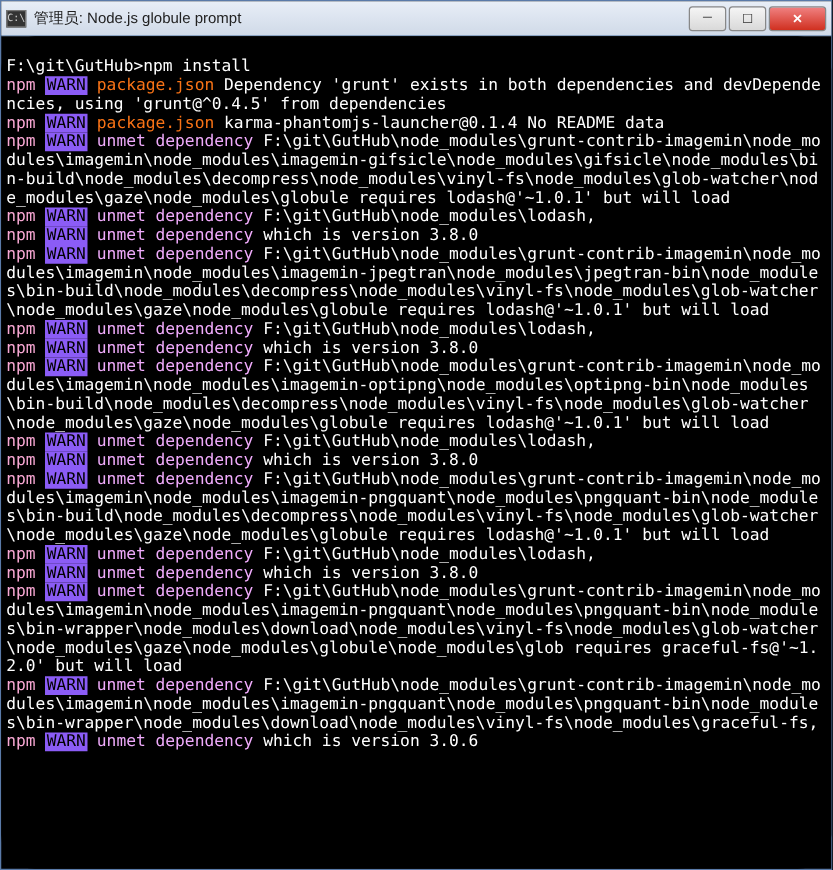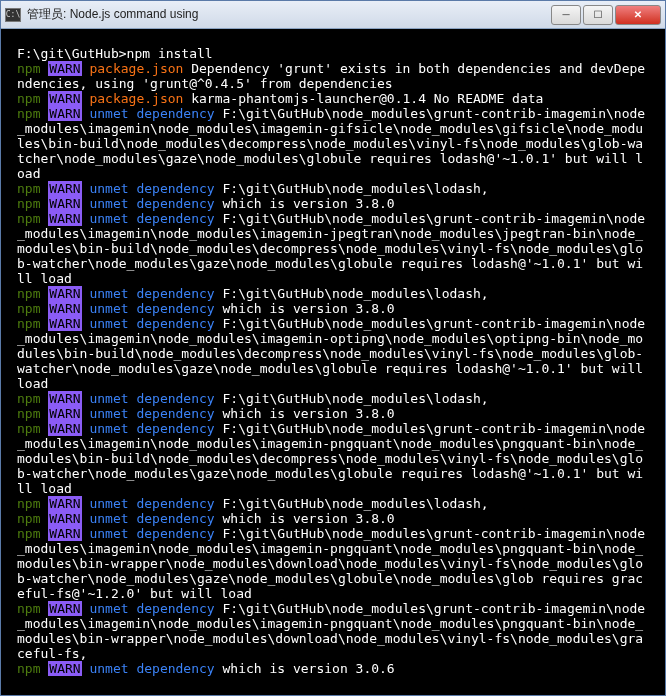--- a/index.html
+++ b/index.html
@@ -63,42 +63,42 @@
   background: linear-gradient(#f08080, #d03020);
   color: #fff;
   width: 46px;
 }
 .win-btn.close::before { content:"✕"; font-weight:bold;}
 .win-btn.min::before{content:"─"; font-weight:bold;}
 .win-btn.max::before{content:"☐";}
 .terminal {
   flex: 1;
   background: #000;
-  padding: 2px 16px;
+  padding: 2px 4px;
   font-size: 13px;
   line-height: 15px;
   color: #fff;
   white-space: pre-wrap;
   word-break: break-all;
   overflow: hidden;
   border-radius: 27px;
 }
 .c-white { color: #ffffff; }
-.c-npm { color: #4d7c0f; }
+.c-npm { color: #f9a8d4; }
 .c-warn { background: #8b5cf6; color: #000; font-weight: normal; padding: 0 1px;}
 .c-magenta { color: #f97316; }
-.c-brown { color: #3b82f6; }
+.c-brown { color: #f0abfc; }
 </style>
 </head>
 <body>
 
 <div class="window">
   <div class="titlebar">
     <div class="titlebar-icon">C:\</div>
-    <div class="titlebar-text">管理员: Node.js command using</div>
+    <div class="titlebar-text">管理员: Node.js globule prompt</div>
     <div class="win-buttons">
       <div class="win-btn min"></div>
       <div class="win-btn max"></div>
       <div class="win-btn close"></div>
     </div>
   </div>
   <div class="terminal" id="terminal">
 <div><span class="c-white">F:\git\GutHub&gt;</span><span class="c-white">npm install</span></div><div><span class="c-npm">npm</span><span> </span><span class="c-warn">WARN</span><span> </span><span class="c-magenta">package.json</span><span class="c-white"> Dependency 'grunt' exists in both dependencies and devDependencies, using 'grunt@^0.4.5' from dependencies</span></div><div><span class="c-npm">npm</span><span> </span><span class="c-warn">WARN</span><span> </span><span class="c-magenta">package.json</span><span class="c-white"> karma-phantomjs-launcher@0.1.4 No README data</span></div><div><span class="c-npm">npm</span><span> </span><span class="c-warn">WARN</span><span> </span><span class="c-brown">unmet dependency</span><span class="c-white"> F:\git\GutHub\node_modules\grunt-contrib-imagemin\node_modules\imagemin\node_modules\imagemin-gifsicle\node_modules\gifsicle\node_modules\bin-build\node_modules\decompress\node_modules\vinyl-fs\node_modules\glob-watcher\node_modules\gaze\node_modules\globule requires lodash@'~1.0.1' but will load</span></div><div><span class="c-npm">npm</span><span> </span><span class="c-warn">WARN</span><span> </span><span class="c-brown">unmet dependency</span><span class="c-white"> F:\git\GutHub\node_modules\lodash,</span></div><div><span class="c-npm">npm</span><span> </span><span class="c-warn">WARN</span><span> </span><span class="c-brown">unmet dependency</span><span class="c-white"> which is version 3.8.0</span></div><div><span class="c-npm">npm</span><span> </span><span class="c-warn">WARN</span><span> </span><span class="c-brown">unmet dependency</span><span class="c-white"> F:\git\GutHub\node_modules\grunt-contrib-imagemin\node_modules\imagemin\node_modules\imagemin-jpegtran\node_modules\jpegtran-bin\node_modules\bin-build\node_modules\decompress\node_modules\vinyl-fs\node_modules\glob-watcher\node_modules\gaze\node_modules\globule requires lodash@'~1.0.1' but will load</span></div><div><span class="c-npm">npm</span><span> </span><span class="c-warn">WARN</span><span> </span><span class="c-brown">unmet dependency</span><span class="c-white"> F:\git\GutHub\node_modules\lodash,</span></div><div><span class="c-npm">npm</span><span> </span><span class="c-warn">WARN</span><span> </span><span class="c-brown">unmet dependency</span><span class="c-white"> which is version 3.8.0</span></div><div><span class="c-npm">npm</span><span> </span><span class="c-warn">WARN</span><span> </span><span class="c-brown">unmet dependency</span><span class="c-white"> F:\git\GutHub\node_modules\grunt-contrib-imagemin\node_modules\imagemin\node_modules\imagemin-optipng\node_modules\optipng-bin\node_modules\bin-build\node_modules\decompress\node_modules\vinyl-fs\node_modules\glob-watcher\node_modules\gaze\node_modules\globule requires lodash@'~1.0.1' but will load</span></div><div><span class="c-npm">npm</span><span> </span><span class="c-warn">WARN</span><span> </span><span class="c-brown">unmet dependency</span><span class="c-white"> F:\git\GutHub\node_modules\lodash,</span></div><div><span class="c-npm">npm</span><span> </span><span class="c-warn">WARN</span><span> </span><span class="c-brown">unmet dependency</span><span class="c-white"> which is version 3.8.0</span></div><div><span class="c-npm">npm</span><span> </span><span class="c-warn">WARN</span><span> </span><span class="c-brown">unmet dependency</span><span class="c-white"> F:\git\GutHub\node_modules\grunt-contrib-imagemin\node_modules\imagemin\node_modules\imagemin-pngquant\node_modules\pngquant-bin\node_modules\bin-build\node_modules\decompress\node_modules\vinyl-fs\node_modules\glob-watcher\node_modules\gaze\node_modules\globule requires lodash@'~1.0.1' but will load</span></div><div><span class="c-npm">npm</span><span> </span><span class="c-warn">WARN</span><span> </span><span class="c-brown">unmet dependency</span><span class="c-white"> F:\git\GutHub\node_modules\lodash,</span></div><div><span class="c-npm">npm</span><span> </span><span class="c-warn">WARN</span><span> </span><span class="c-brown">unmet dependency</span><span class="c-white"> which is version 3.8.0</span></div><div><span class="c-npm">npm</span><span> </span><span class="c-warn">WARN</span><span> </span><span class="c-brown">unmet dependency</span><span class="c-white"> F:\git\GutHub\node_modules\grunt-contrib-imagemin\node_modules\imagemin\node_modules\imagemin-pngquant\node_modules\pngquant-bin\node_modules\bin-wrapper\node_modules\download\node_modules\vinyl-fs\node_modules\glob-watcher\node_modules\gaze\node_modules\globule\node_modules\glob requires graceful-fs@'~1.2.0' but will load</span></div><div><span class="c-npm">npm</span><span> </span><span class="c-warn">WARN</span><span> </span><span class="c-brown">unmet dependency</span><span class="c-white"> F:\git\GutHub\node_modules\grunt-contrib-imagemin\node_modules\imagemin\node_modules\imagemin-pngquant\node_modules\pngquant-bin\node_modules\bin-wrapper\node_modules\download\node_modules\vinyl-fs\node_modules\graceful-fs,</span></div><div><span class="c-npm">npm</span><span> </span><span class="c-warn">WARN</span><span> </span><span class="c-brown">unmet dependency</span><span class="c-white"> which is version 3.0.6</span></div></div>
 </div>
 

